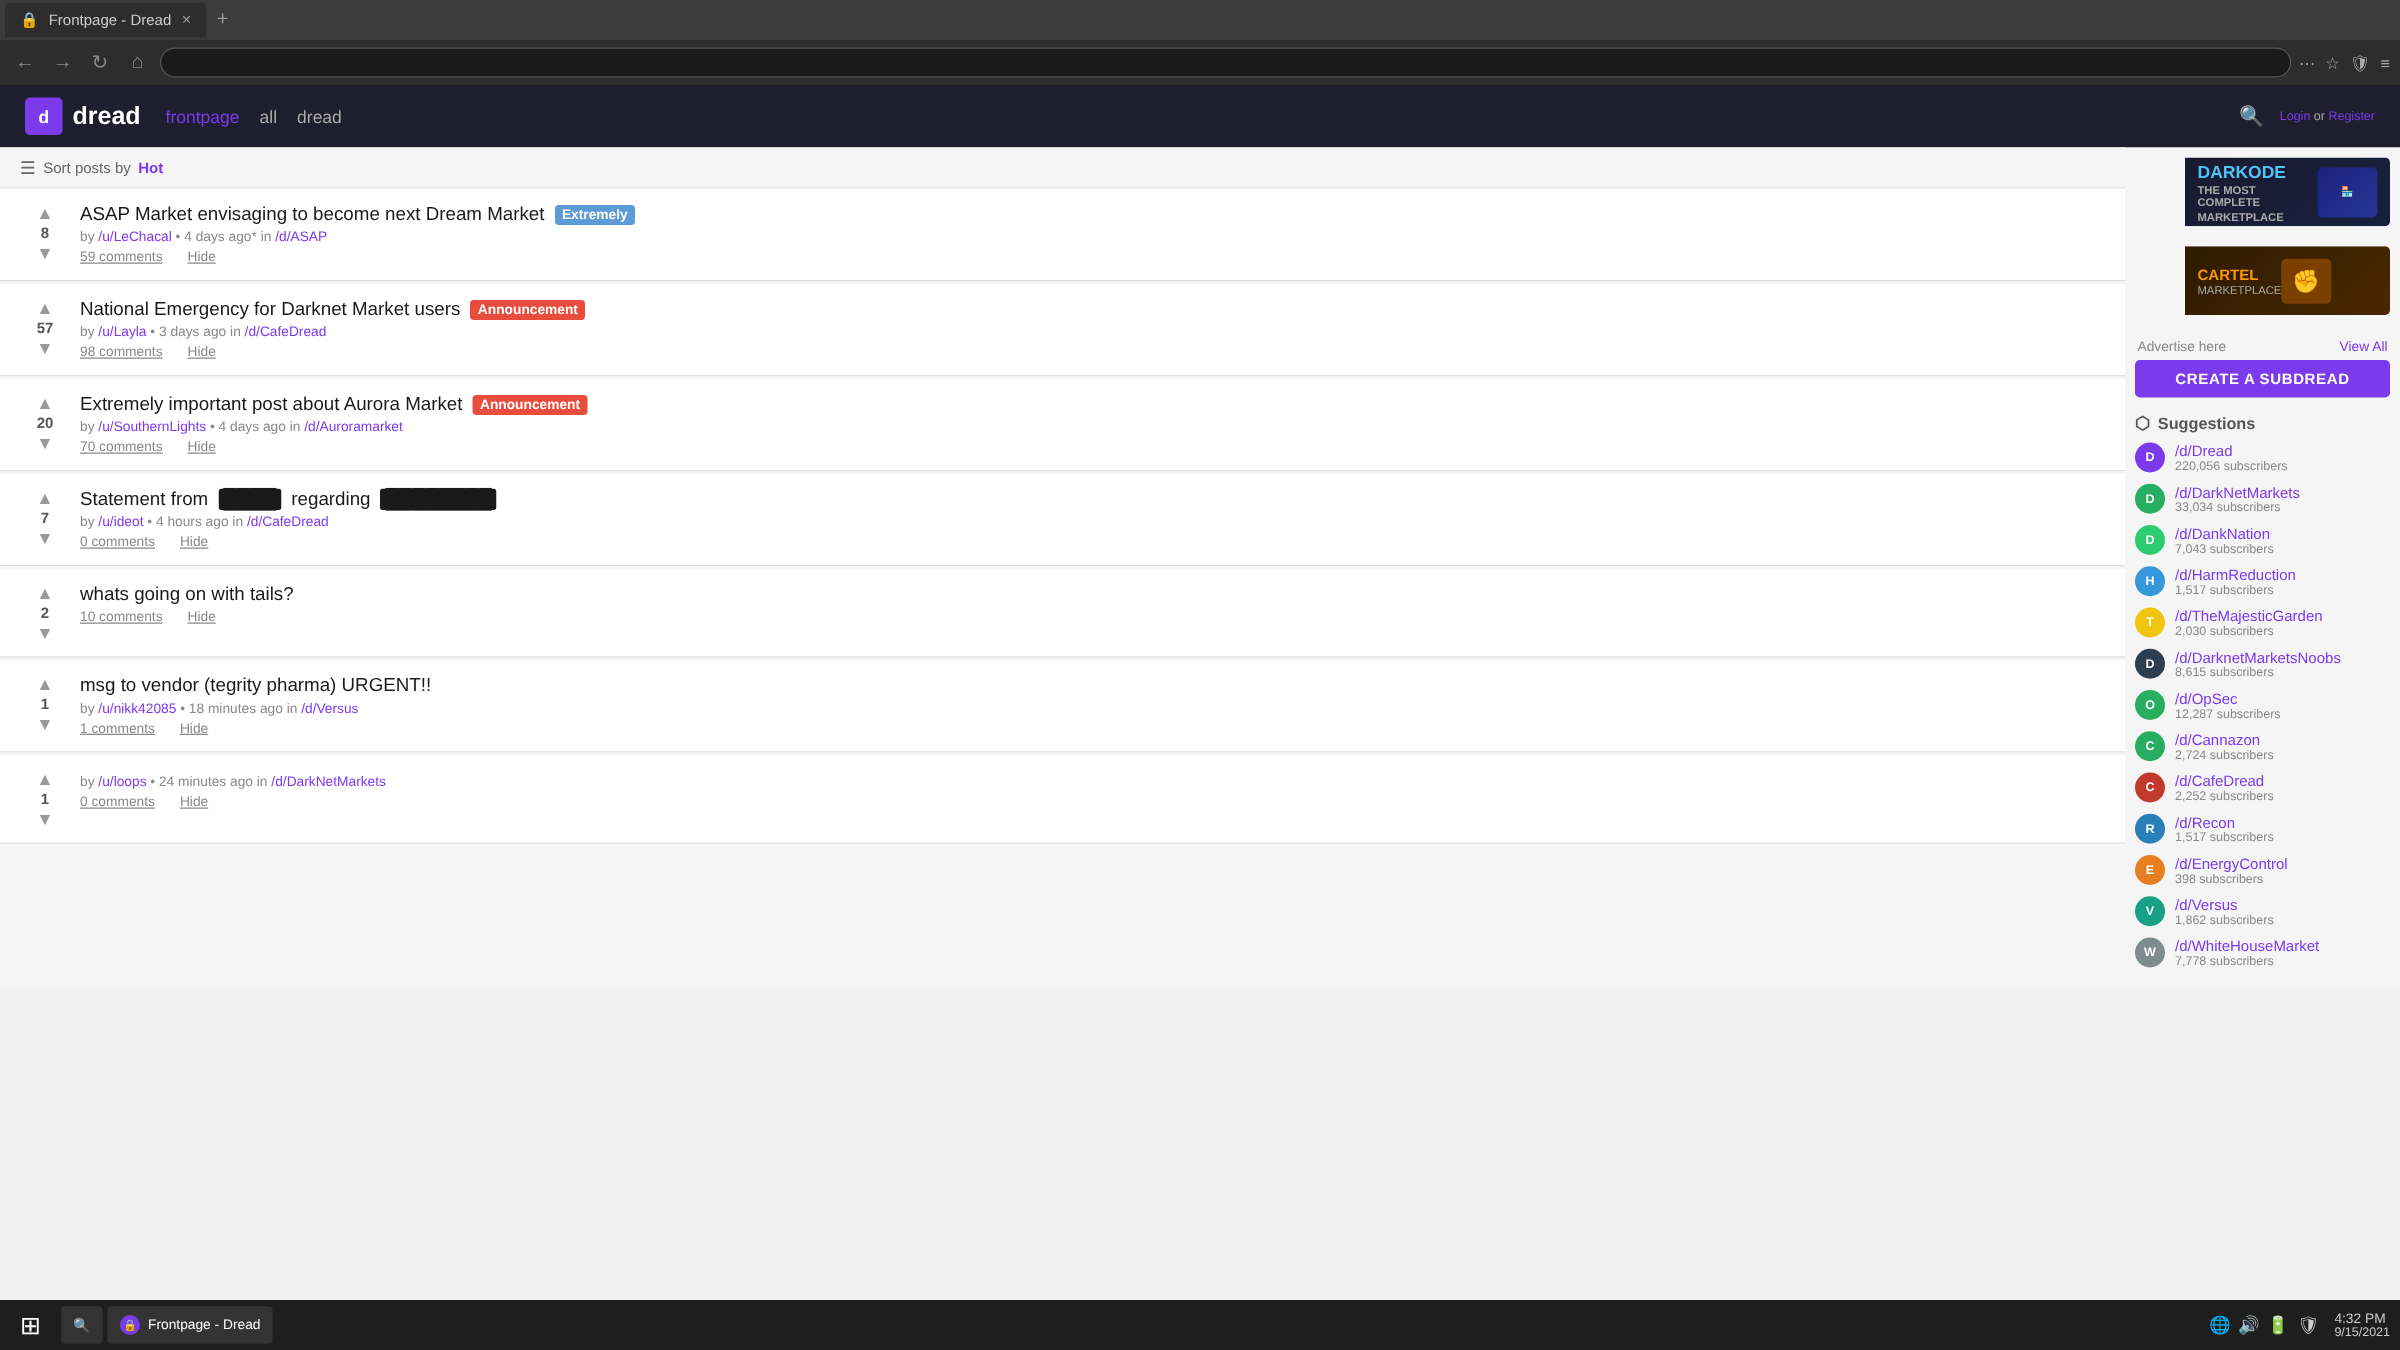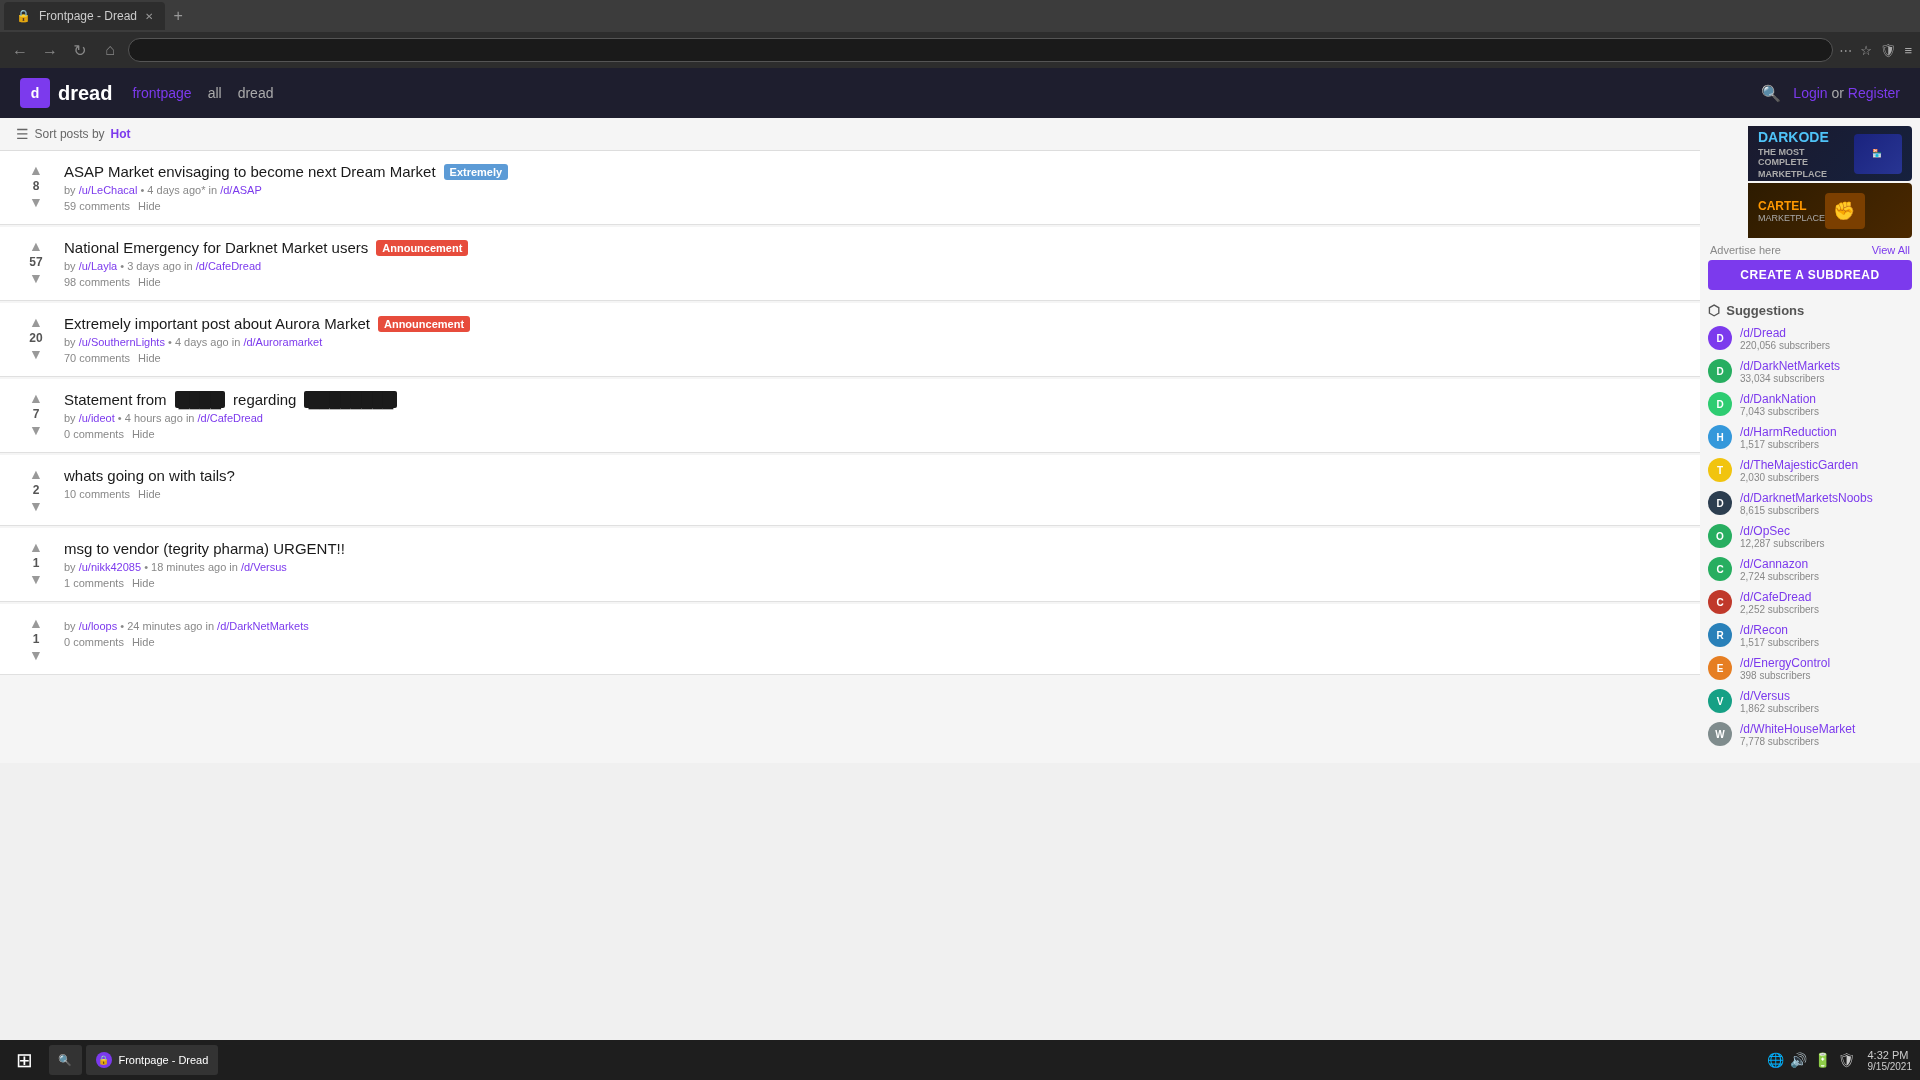--- a/index.html
+++ b/index.html
@@ -109,21 +109,21 @@
       display: flex;
       align-items: center;
       gap: 12px;
       color: #aaa;
     }
     .search-icon-btn {
       color: #aaa;
       font-size: 16px;
       cursor: pointer;
     }
-    .auth-links { color: #aaa; font-size: 14px; }
+    .auth-links { color: #aaa; font-size: 10px; }
     .auth-links a { color: #7c3aed; text-decoration: none; cursor: pointer; }
 
     
     .main-layout {
       display: flex;
       max-width: 100%;
     }
     .content-area {
       flex: 1;
       background: #f5f5f5;
@@ -194,41 +194,42 @@
       font-size: 11px;
       color: #888;
       margin-top: 4px;
     }
     .post-meta a { color: #7c3aed; text-decoration: none; cursor: pointer; }
     .post-actions {
       font-size: 11px;
       color: #888;
       margin-top: 4px;
       display: flex;
-      gap: 8px;
+      gap: 20px;
+      text-decoration: underline;
     }
     .post-actions a { color: #888; text-decoration: none; cursor: pointer; }
 
     .redacted {
       background: #1a1a1a;
       color: #1a1a1a;
       border-radius: 2px;
       padding: 0 4px;
       display: inline-block;
     }
 
     
     .sidebar {
       width: 220px;
       background: #f5f5f5;
       padding: 8px;
       flex-shrink: 0;
     }
     .sidebar-ad {
-      margin-bottom: 2px;
+      margin-bottom: 16px;
       border-radius: 4px;
       overflow: hidden;
       padding-left: 40px;
     }
     .ad-darkode {
       background: linear-gradient(135deg, #1a1a2e, #16213e);
       height: 55px;
       display: flex;
       align-items: center;
       justify-content: space-between;

